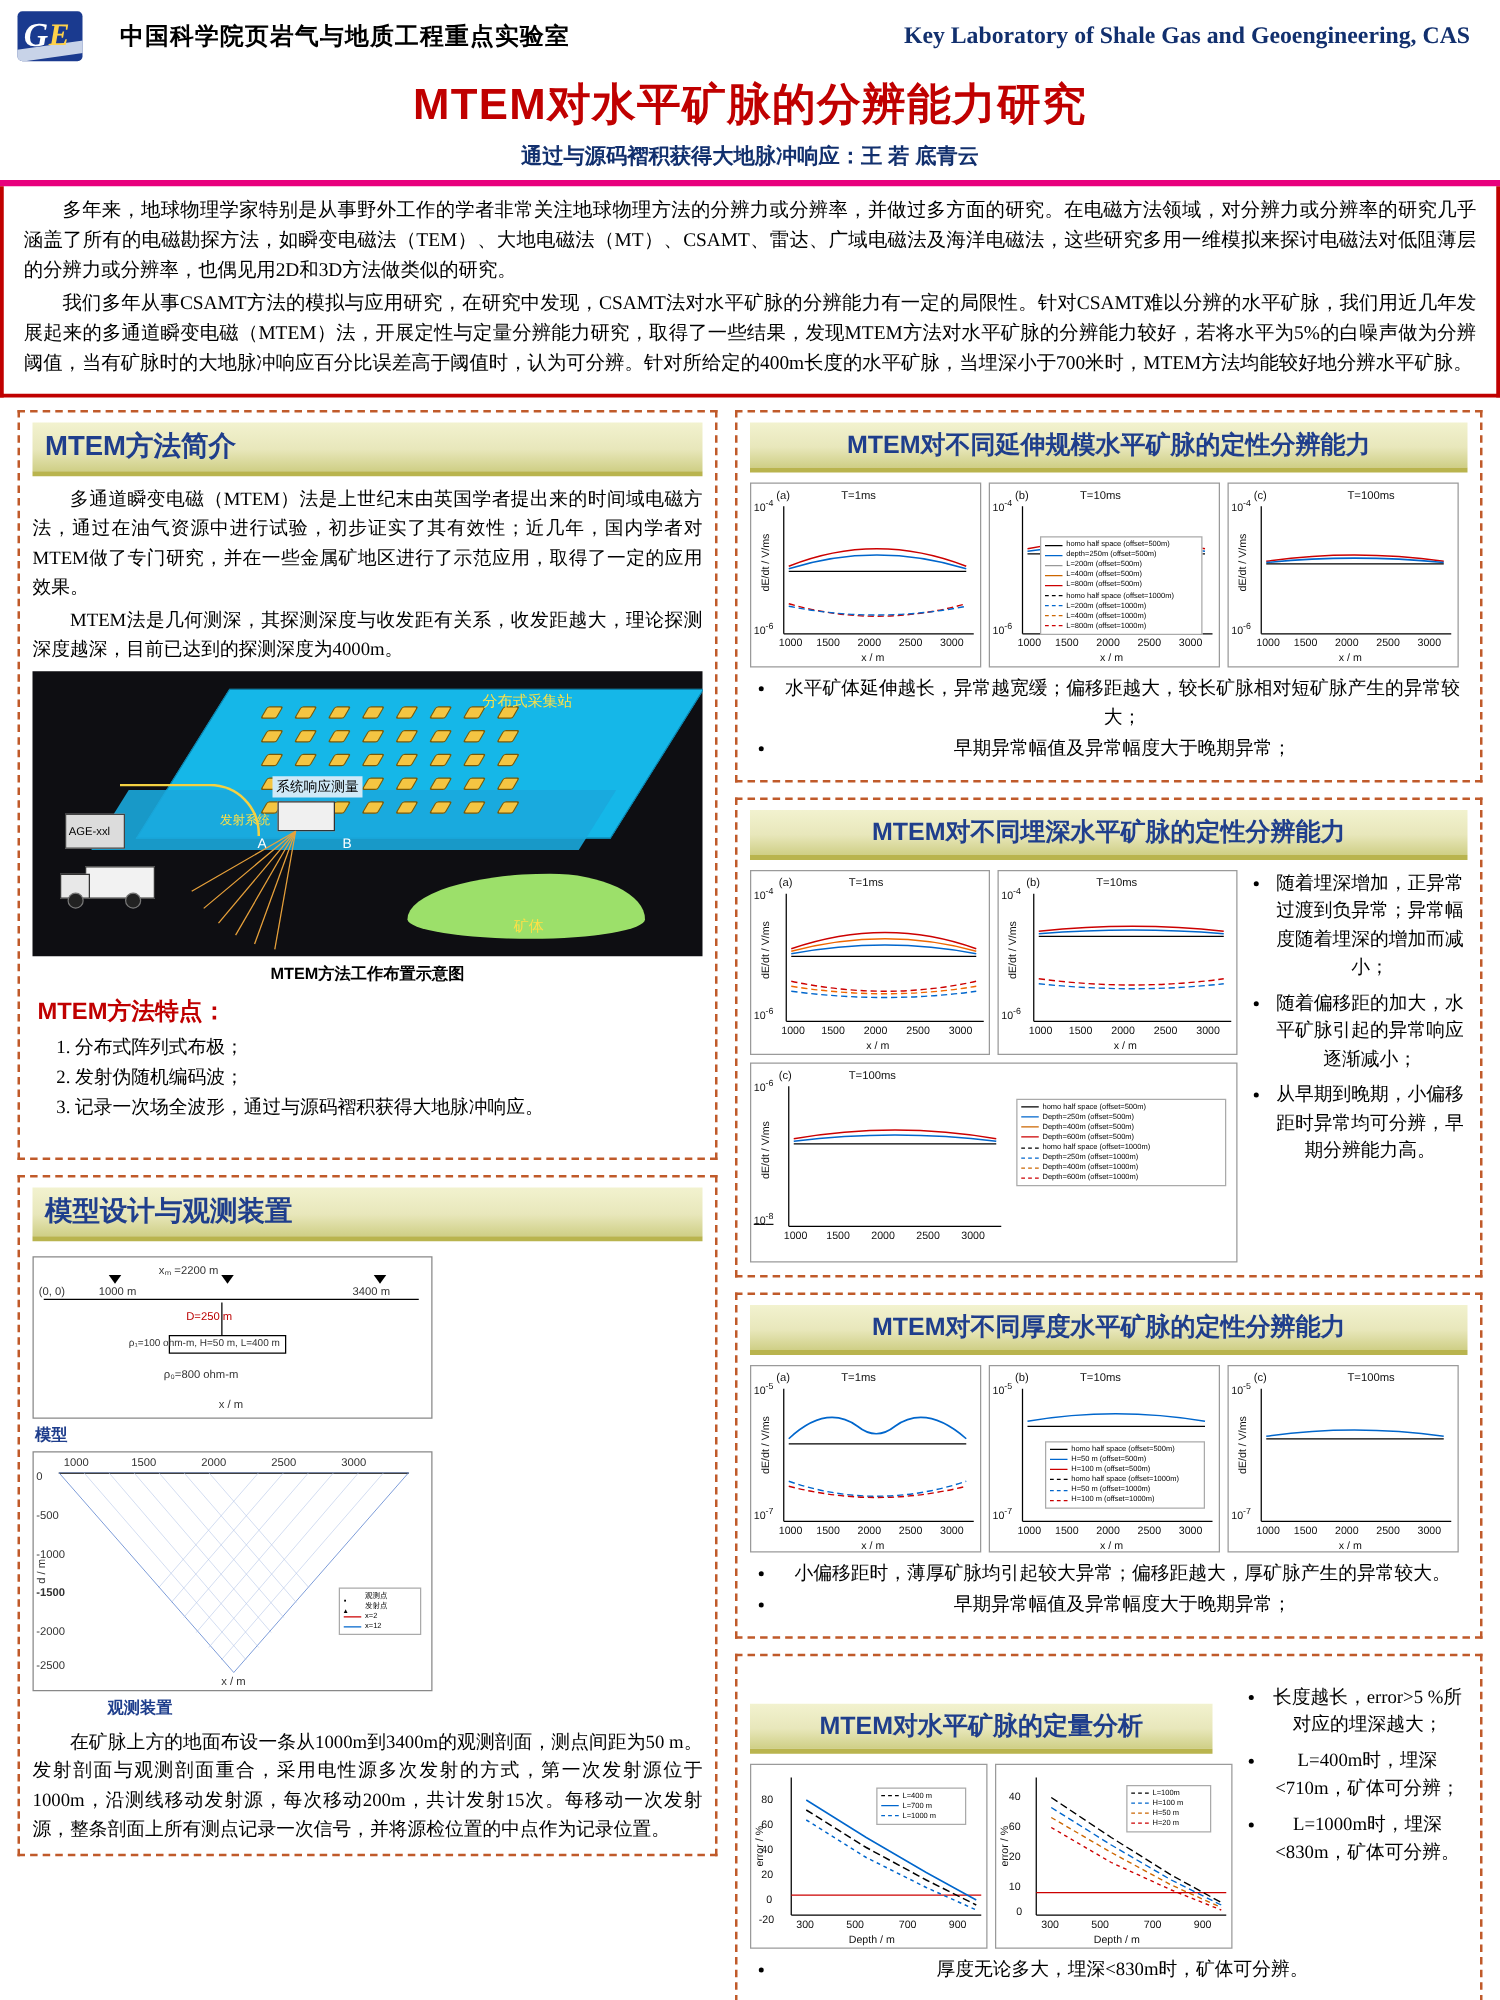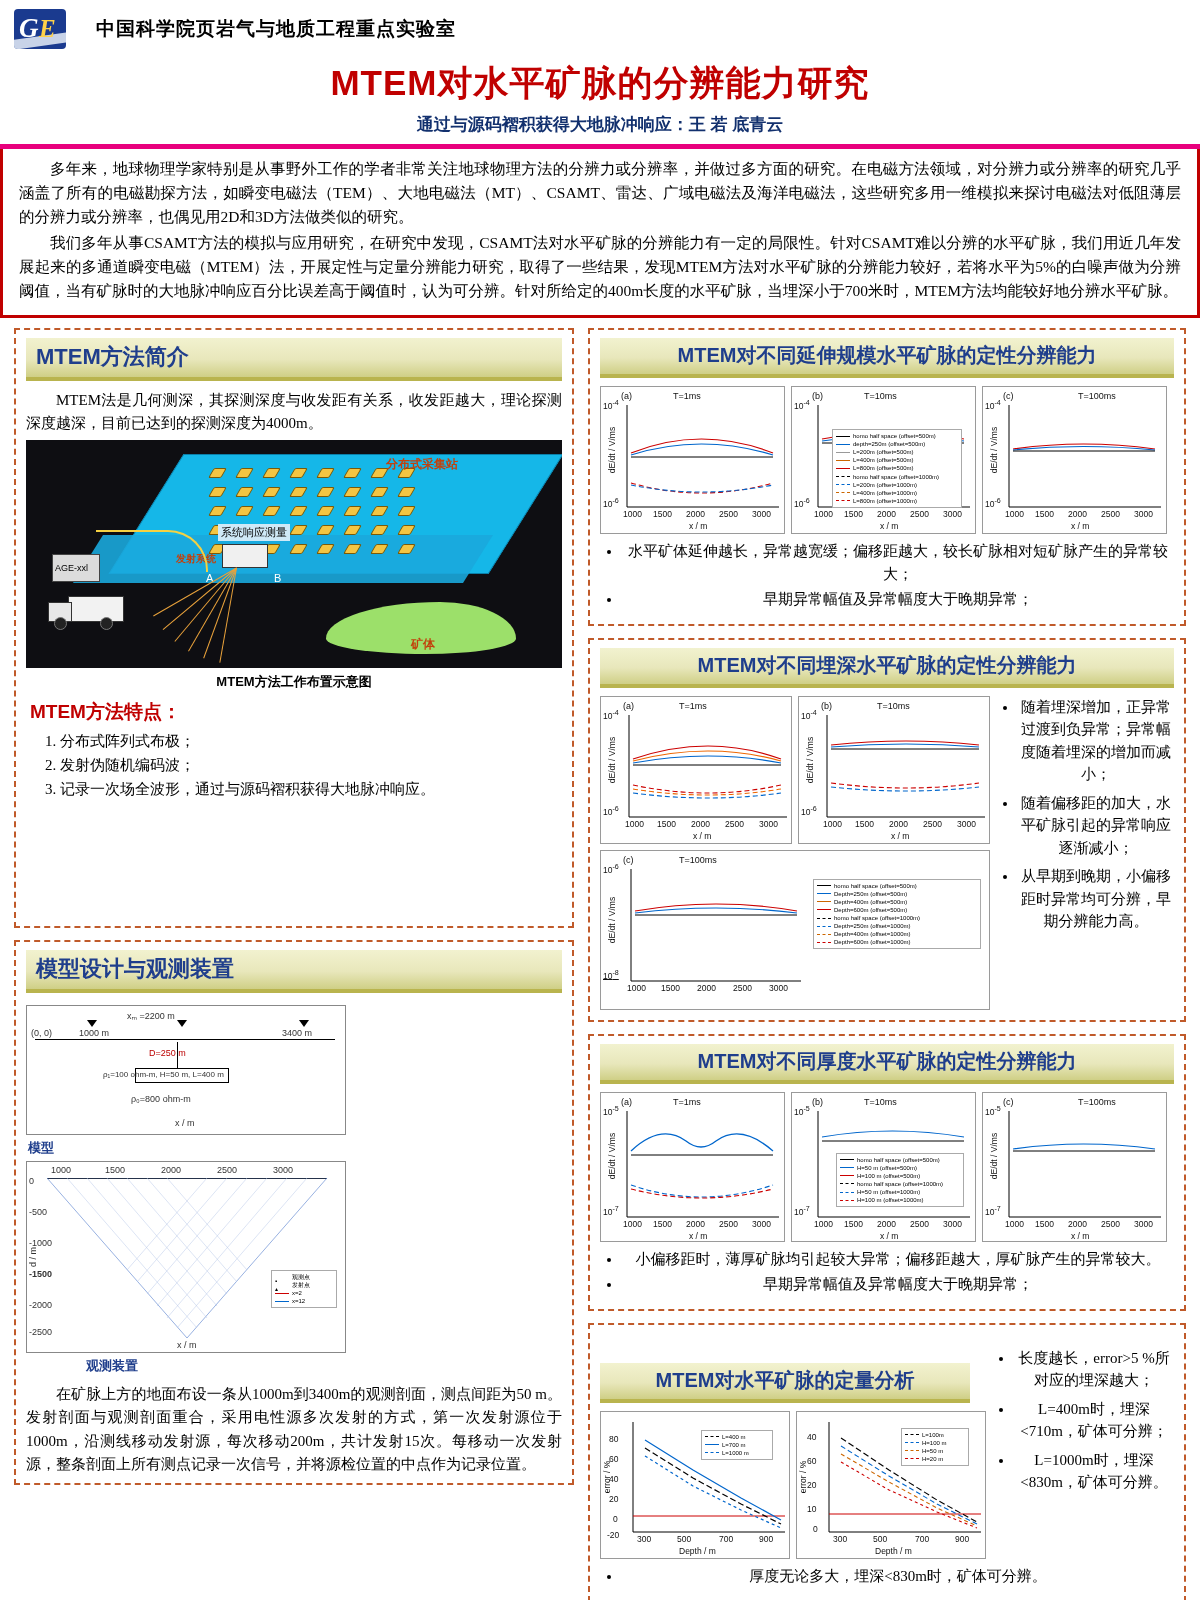--- a/index.html
+++ b/index.html
@@ -207,24 +207,24 @@
     transform: skewX(-30deg);
   }
   .station {
     width: 11px; height: 8px;
     background: #f4c542;
     border: 1px solid #7a5a08;
     border-radius: 2px;
   }
   .lbl-red {
     position: absolute;
-    color: #c2410c;
+    color: #fde047;
     font-family: "Liberation Sans", sans-serif;
     font-size: 12px;
-    font-weight: bold;
+    font-weight: normal;
   }
   .lbl-white {
     position: absolute;
     color: #ffffff;
     font-family: "Liberation Sans", sans-serif;
     font-size: 11px;
   }
   .lbl-black {
     position: absolute;
     color: #000;
@@ -358,20 +358,21 @@
 </head>
 <body>
 
 <div class="header">
   <div class="logo">
     <div class="swoosh"></div>
     <div class="g">G</div>
     <div class="e">E</div>
   </div>
   <div class="hdr-cn">中国科学院页岩气与地质工程重点实验室</div>
+  <div class="hdr-en">Key Laboratory of Shale Gas and Geoengineering, CAS</div>
 </div>
 
 <div class="title-zone">
   <div class="main-title">MTEM对水平矿脉的分辨能力研究</div>
   <div class="subtitle">通过与源码褶积获得大地脉冲响应：王  若    底青云</div>
 </div>
 <div class="pink-rule"></div>
 
 <div class="abstract">
   <p>多年来，地球物理学家特别是从事野外工作的学者非常关注地球物理方法的分辨力或分辨率，并做过多方面的研究。在电磁方法领域，对分辨力或分辨率的研究几乎涵盖了所有的电磁勘探方法，如瞬变电磁法（TEM）、大地电磁法（MT）、CSAMT、雷达、广域电磁法及海洋电磁法，这些研究多用一维模拟来探讨电磁法对低阻薄层的分辨力或分辨率，也偶见用2D和3D方法做类似的研究。</p>
@@ -380,20 +381,21 @@
 
 <div class="columns">
 
   <div class="col-left">
 
     <div class="panel" style="height:600px;">
       <div class="panel-head">
         <span class="t">MTEM方法简介</span>
       </div>
       <div class="body-text">
+        <p>多通道瞬变电磁（MTEM）法是上世纪末由英国学者提出来的时间域电磁方法，通过在油气资源中进行试验，初步证实了其有效性；近几年，国内学者对MTEM做了专门研究，并在一些金属矿地区进行了示范应用，取得了一定的应用效果。</p>
         <p>MTEM法是几何测深，其探测深度与收发距有关系，收发距越大，理论探测深度越深，目前已达到的探测深度为4000m。</p>
       </div>
 
       <div class="fig-survey">
         <div class="slab"></div>
         <div class="slab2"></div>
         <div class="station-grid">
           <div class="row">
               <span class="station"></span>
               <span class="station"></span>

